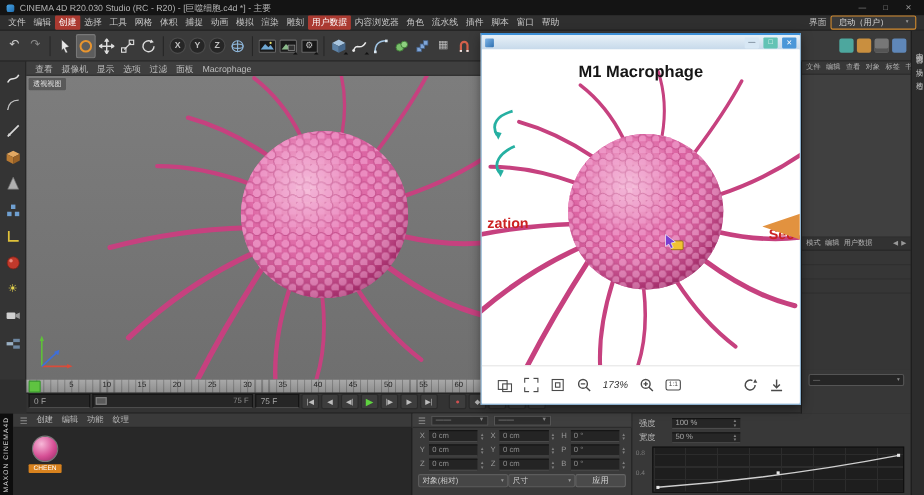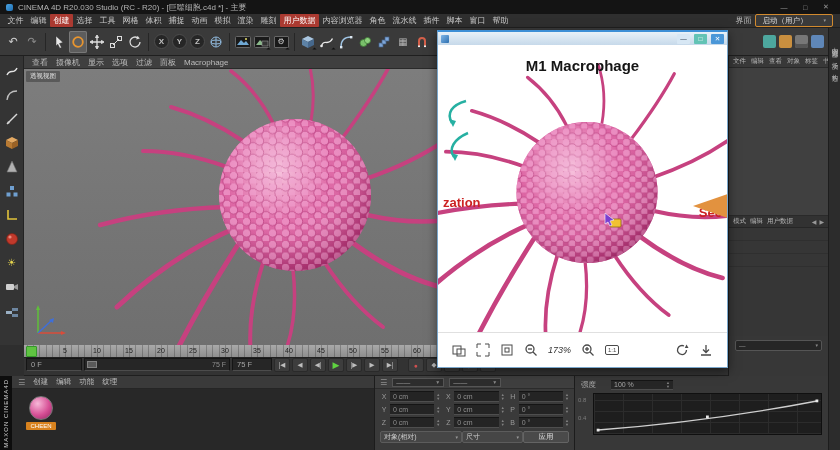--- a/index.html
+++ b/index.html
@@ -602,20 +602,30 @@
     <div class="frow">
       <span class="lab">强度</span>
       <span class="fval">
           <span>100 %</span>
           <span class="stp">
             <span>▲</span>
             <span>▼</span>
           </span>
         </span>
     </div>
+    <div class="frow">
+      <span class="lab">宽度</span>
+      <span class="fval">
+          <span>50 %</span>
+          <span class="stp">
+            <span>▲</span>
+            <span>▼</span>
+          </span>
+        </span>
+    </div>
     <div class="graphwrap">
       <span class="ylab" style="top:4px">0.8</span>
       <span class="ylab" style="top:22px">0.4</span>
       <div class="graph">
         <svg width="100%" height="100%" viewBox="0 0 227 40" preserveAspectRatio="none">
           <path d="M4,36 C70,31 150,21 223,7" stroke="#d0d0d0" stroke-width="1.3" fill="none"></path>
           <rect x="2.7" y="34.7" width="2.8" height="2.8" fill="#e8e8e8"></rect>
           <rect x="112" y="21.5" width="2.8" height="2.8" fill="#e8e8e8"></rect>
           <rect x="221.5" y="5.5" width="2.8" height="2.8" fill="#e8e8e8"></rect>
         </svg>

